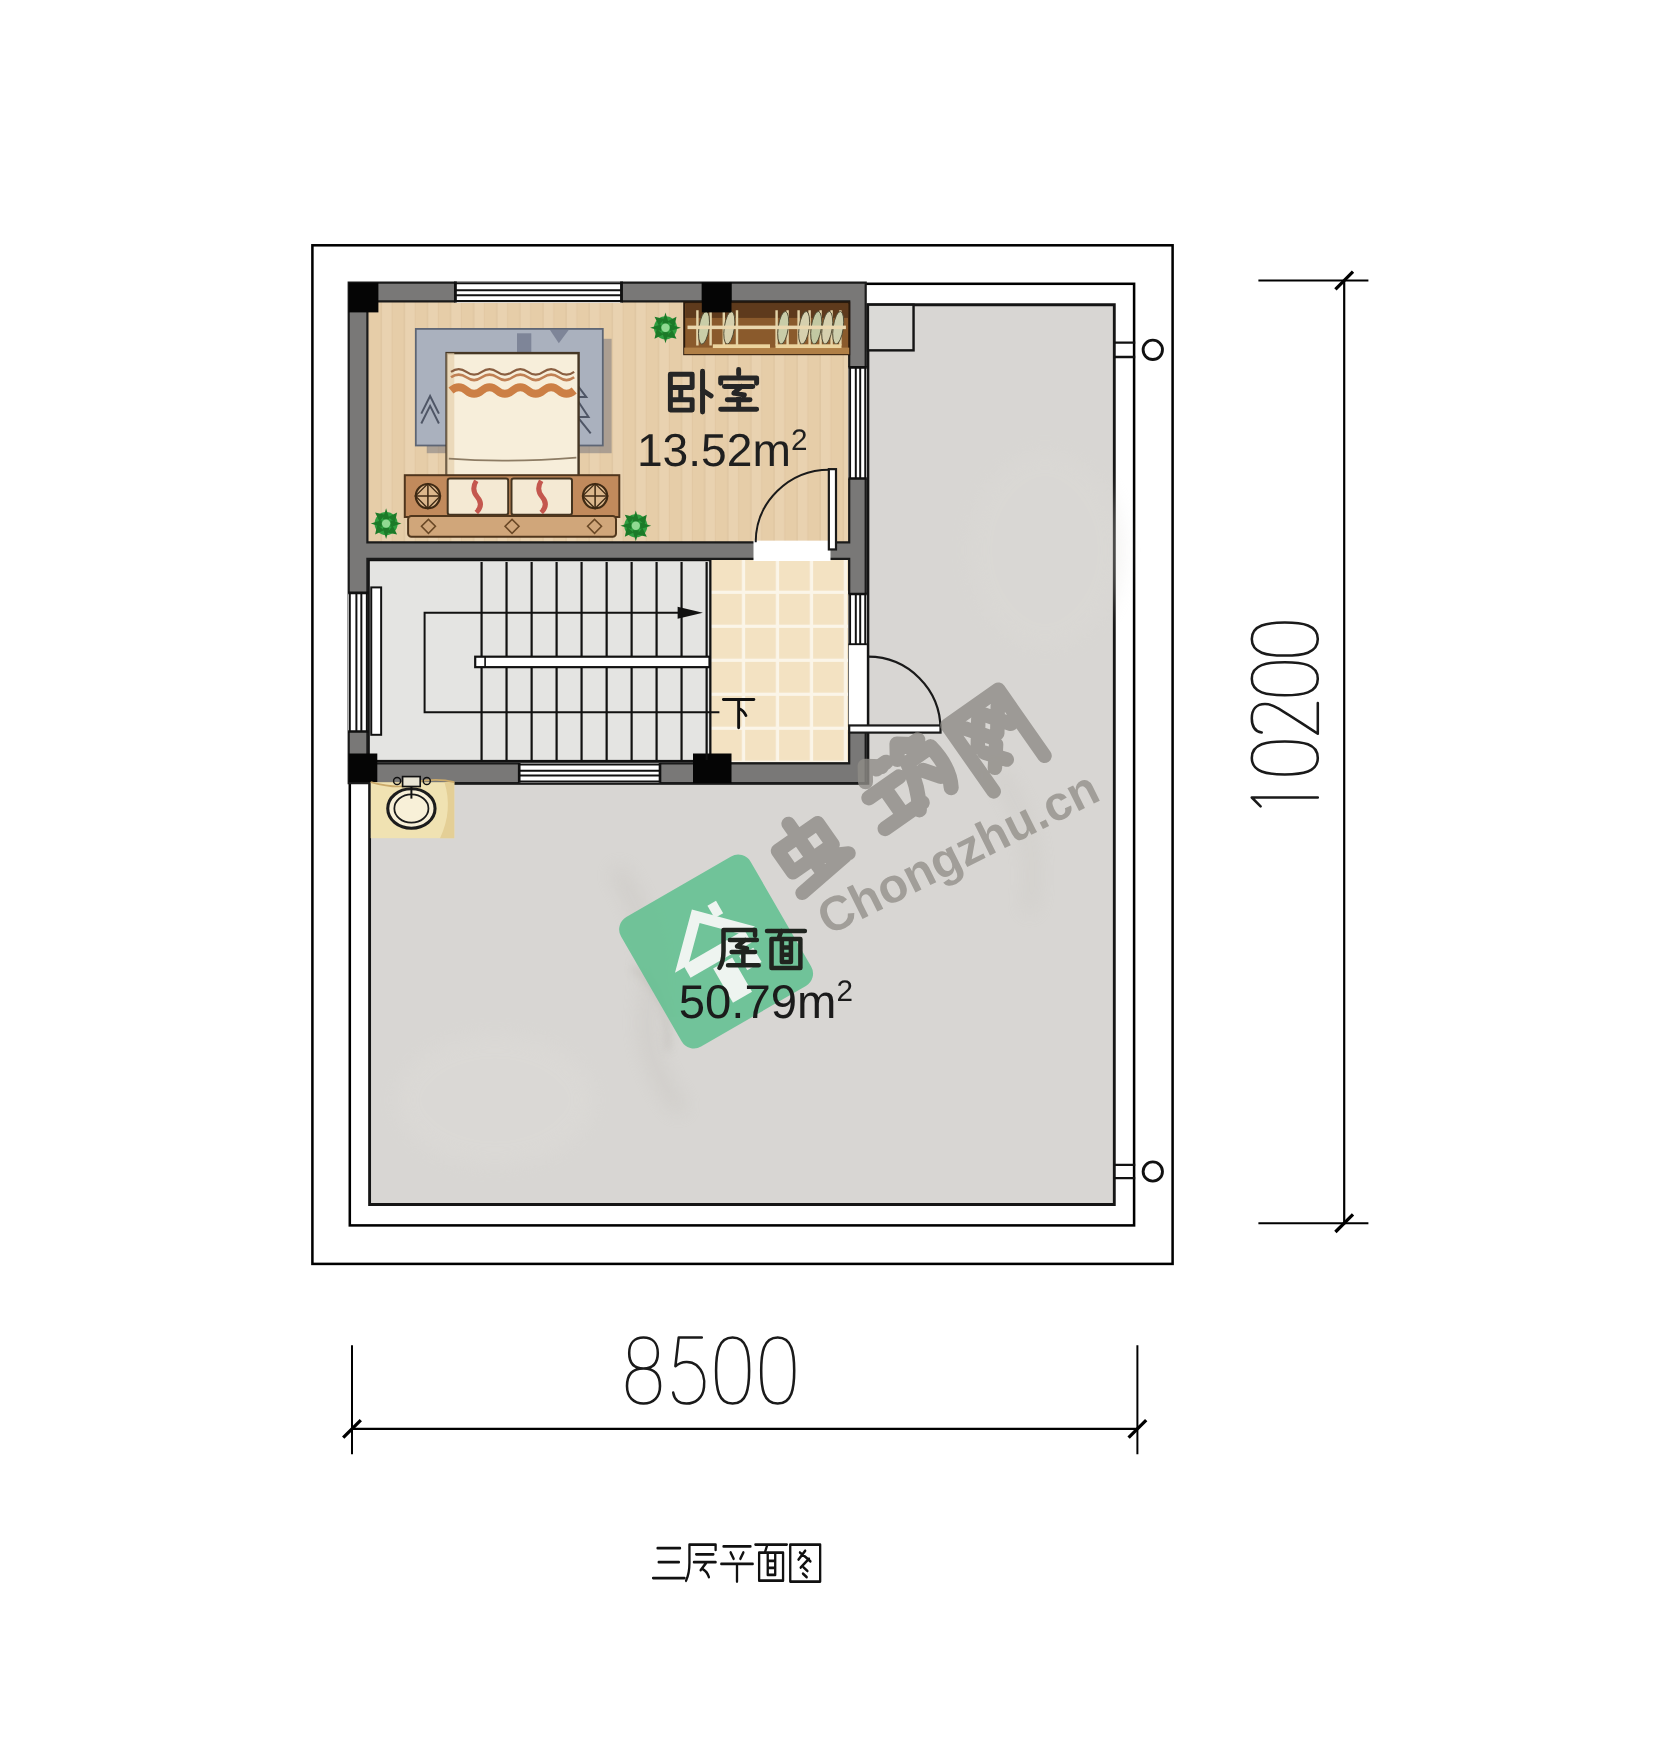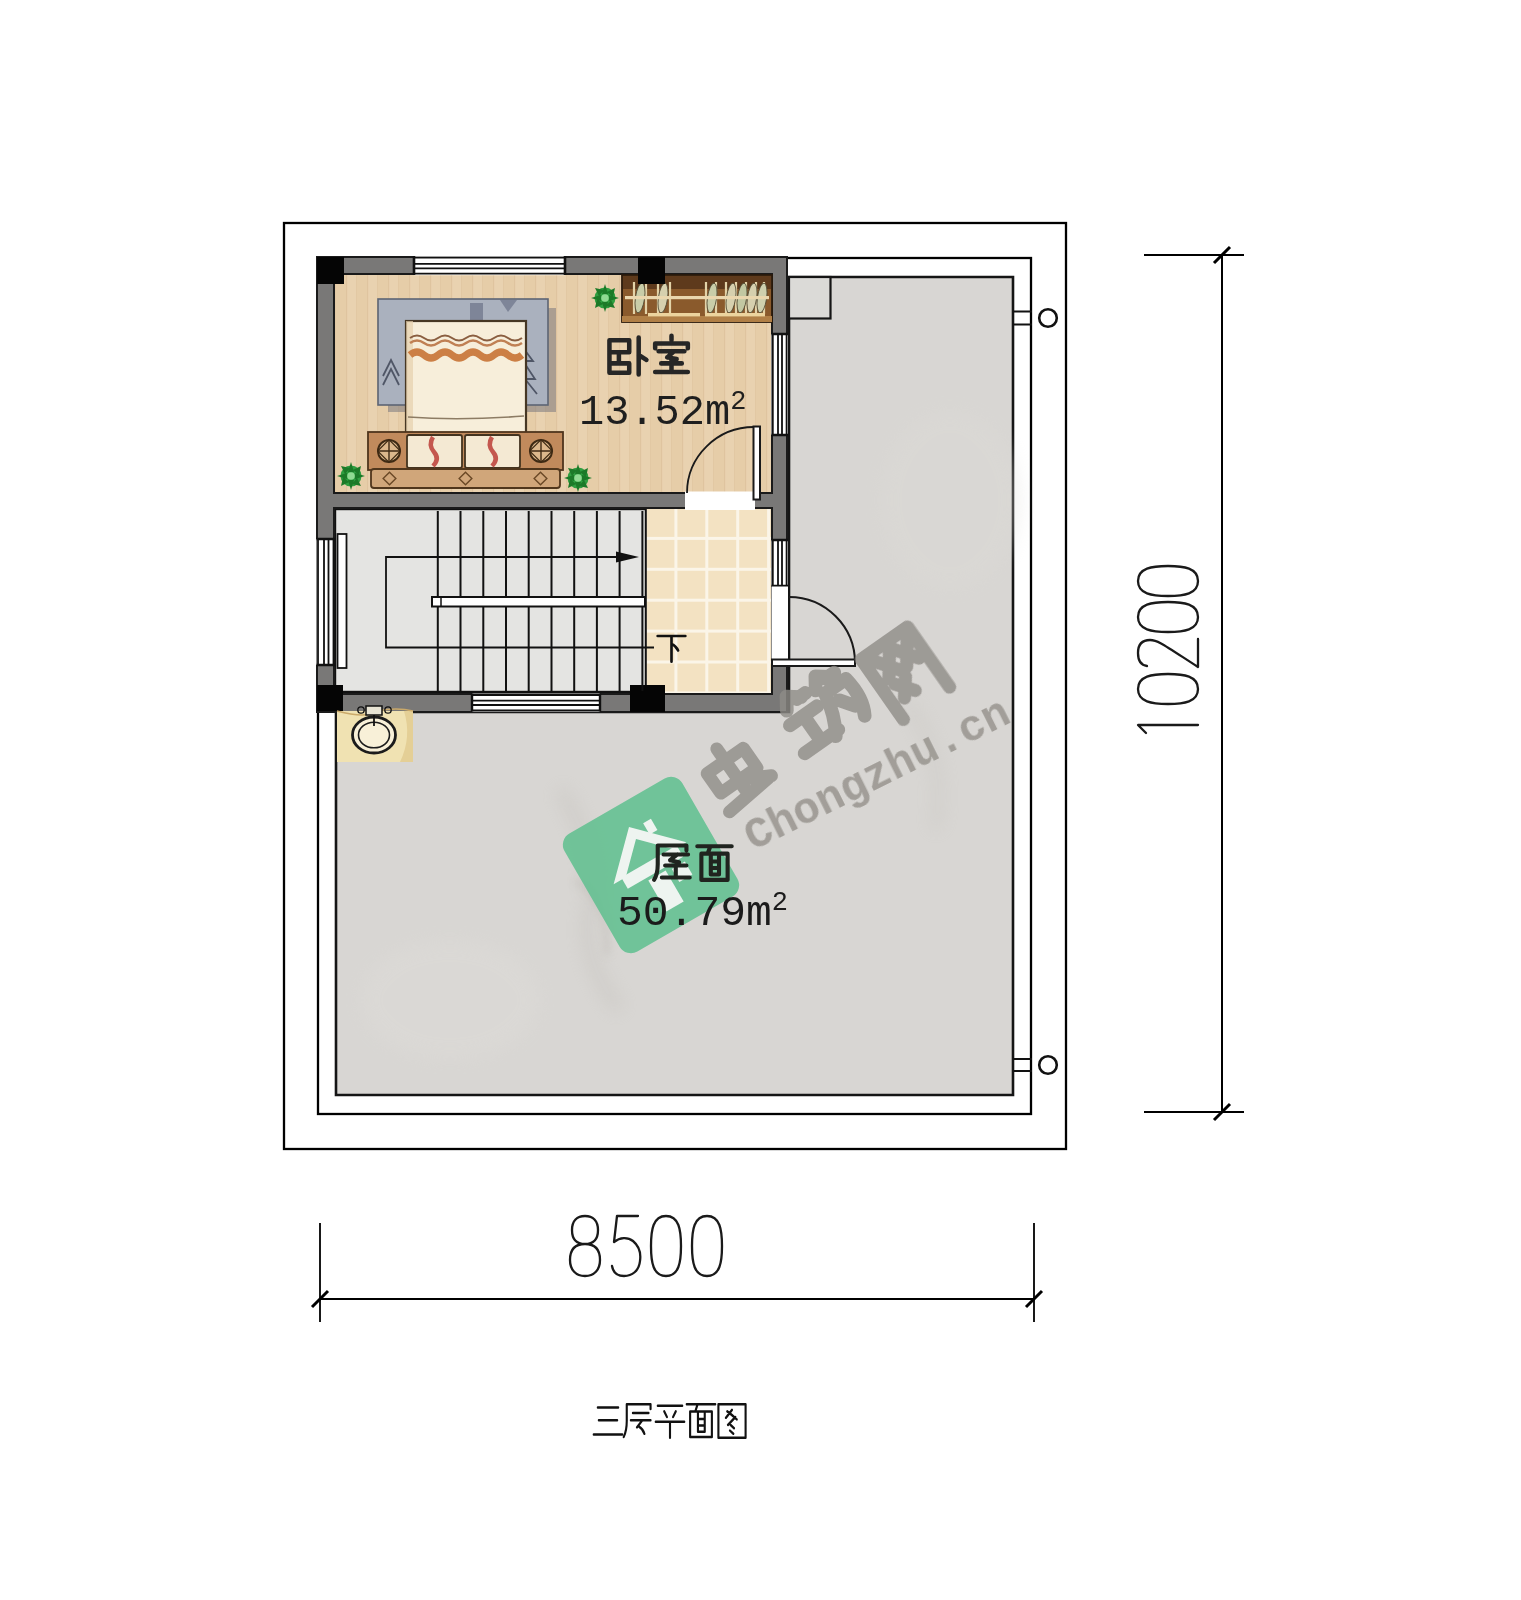--- a/index.html
+++ b/index.html
@@ -1,17 +1,17 @@
 <!DOCTYPE html>
 <html><head>
 <meta charset="utf-8">
 <style>
 html,body{margin:0;padding:0;background:#ffffff;}
 #page{position:relative;width:1521px;height:1600px;background:#ffffff;overflow:hidden;
-font-family:Liberation Mono, monospace;}
+font-family:Liberation Sans, sans-serif;}
 svg{position:absolute;left:0;top:0;}
 </style>
 </head>
 <body>
 <div id="page">
 <svg width="1521" height="1600" viewBox="0 0 1521 1600">
 <defs>
 <linearGradient id="wardG" x1="0" y1="0" x2="0" y2="1">
  <stop offset="0" stop-color="#5e3d1f"></stop>
           <stop offset="0.45" stop-color="#8a5a2c"></stop>

